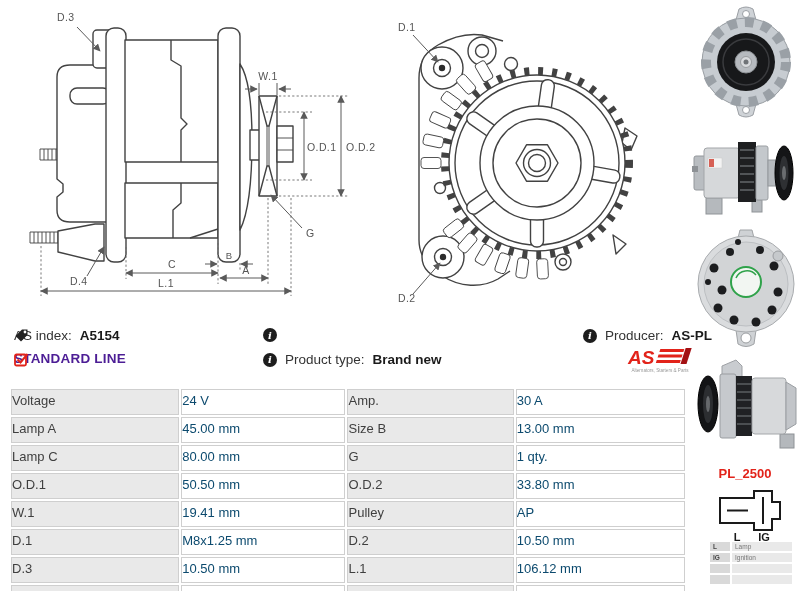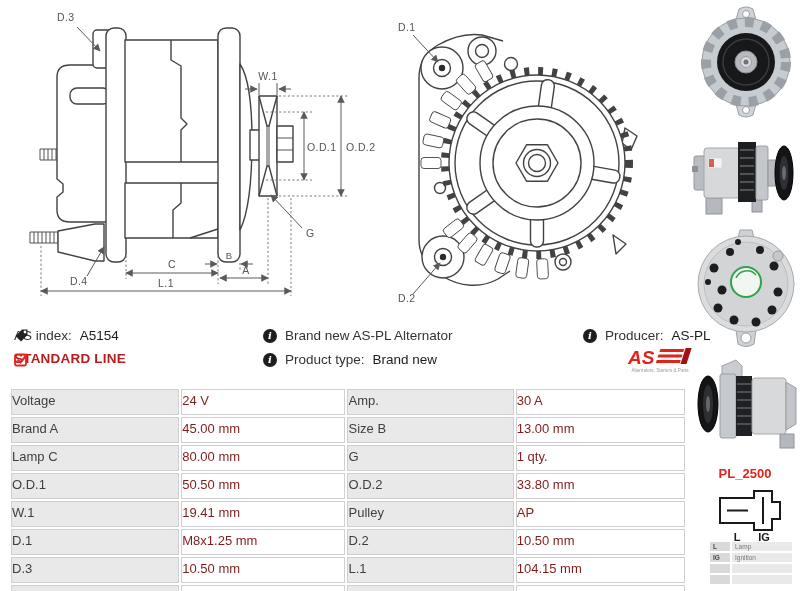--- a/index.html
+++ b/index.html
@@ -9,32 +9,32 @@
   
   .ol{fill:#fff;stroke:#424242;stroke-width:1.4;stroke-linejoin:round;}
   .ln{fill:none;stroke:#424242;stroke-width:1.4;stroke-linejoin:round;}
   .thin{stroke-width:.9;}
   .dim{stroke:#5a5a5a;stroke-width:1;fill:none;}
   .dot{stroke:#6a6a6a;stroke-width:.9;stroke-dasharray:2.2 2.2;fill:none;}
   .dtx{font:10.5px "Liberation Sans",sans-serif;fill:#555;letter-spacing:.4px;}
   .dtxs{font:9.5px "Liberation Sans",sans-serif;fill:#555;}
   
   .it{position:absolute;display:flex;align-items:center;gap:8px;font-size:13.5px;color:#333;white-space:nowrap;}
-  .b{font-weight:normal;color:#1b1b1b;}
-  .red{color:#b91c1c;font-weight:bold;letter-spacing:.2px;}
+  .b{font-weight:bold;color:#1b1b1b;}
+  .red{color:#4c1d95;font-weight:bold;letter-spacing:.2px;}
   .inf{width:14px;height:14px;border-radius:50%;background:#1d1d1d;color:#fff;
        font:bold italic 10px "DejaVu Serif",serif;display:inline-flex;align-items:center;
        justify-content:center;flex:0 0 14px;}
   
   #spec{position:absolute;left:9px;top:387px;width:678px;border-collapse:separate;
         border-spacing:2px;table-layout:fixed;}
   #spec td{height:20px;font-size:13px;text-align:left;padding:0 10px 4px 0;
            border:1px solid #cfcfcf;white-space:nowrap;overflow:hidden;}
   #spec td.l{background:#e9e9e9;color:#3f3f3f;}
-  #spec td.v{background:#fff;color:#7f1d1d;}
+  #spec td.v{background:#fff;color:#0c4a6e;}
   
   #plname{position:absolute;left:690px;top:466px;width:110px;text-align:center;
           font-size:13px;font-weight:bold;color:#e2231a;}
   #legend{position:absolute;left:710px;top:542px;width:82px;}
   .lg-row{display:flex;gap:2px;margin-bottom:2px;height:9px;}
   .lg-k{width:17px;background:#d9d9d9;font:bold 6.5px "Liberation Sans",sans-serif;
         color:#444;display:flex;align-items:center;padding-left:3px;}
   .lg-v{flex:1;background:#e9e9e9;font:6.5px "Liberation Sans",sans-serif;color:#777;
         display:flex;align-items:center;padding-left:3px;}
 </style>
@@ -252,21 +252,20 @@
   <div class="it" style="left:14px;top:351px">
     <svg width="15" height="14" viewBox="0 0 15 14">
       <rect x="1" y="2.5" width="11" height="11" rx="1.5" fill="none" stroke="#e2231a" stroke-width="1.8"></rect>
       <path d="M3.5,7.5 L6.5,10.5 L13.5,2" fill="none" stroke="#e2231a" stroke-width="2"></path>
     </svg>
     <span class="red">STANDARD LINE</span>
   </div>
 
   <div class="it" style="left:263px;top:328px">
     <span class="inf">i</span>
-    <span>Brand new AS-PL Alternator</span>
   </div>
 
   <div class="it" style="left:263px;top:352px">
     <span class="inf">i</span>
     <span>Product type:</span>
     <span class="b">Brand new</span>
   </div>
 
   <div class="it" style="left:583px;top:328px">
     <span class="inf">i</span>
@@ -293,21 +292,21 @@
         <col style="width:169px">
       </colgroup>
     <tbody>
       <tr>
         <td class="l">Voltage</td>
         <td class="v">24 V</td>
         <td class="l">Amp.</td>
         <td class="v">30 A</td>
       </tr>
       <tr>
-        <td class="l">Brand A</td>
+        <td class="l">Lamp A</td>
         <td class="v">45.00 mm</td>
         <td class="l">Size B</td>
         <td class="v">13.00 mm</td>
       </tr>
       <tr>
         <td class="l">Lamp C</td>
         <td class="v">80.00 mm</td>
         <td class="l">G</td>
         <td class="v">1 qty.</td>
       </tr>
@@ -326,21 +325,21 @@
       <tr>
         <td class="l">D.1</td>
         <td class="v">M8x1.25 mm</td>
         <td class="l">D.2</td>
         <td class="v">10.50 mm</td>
       </tr>
       <tr>
         <td class="l">D.3</td>
         <td class="v">10.50 mm</td>
         <td class="l">L.1</td>
-        <td class="v">104.15 mm</td>
+        <td class="v">106.12 mm</td>
       </tr>
       <tr>
         <td class="l">Plug</td>
         <td class="v">PL_2500</td>
         <td class="l"></td>
         <td class="v"></td>
       </tr>
     </tbody>
   </table>
 

